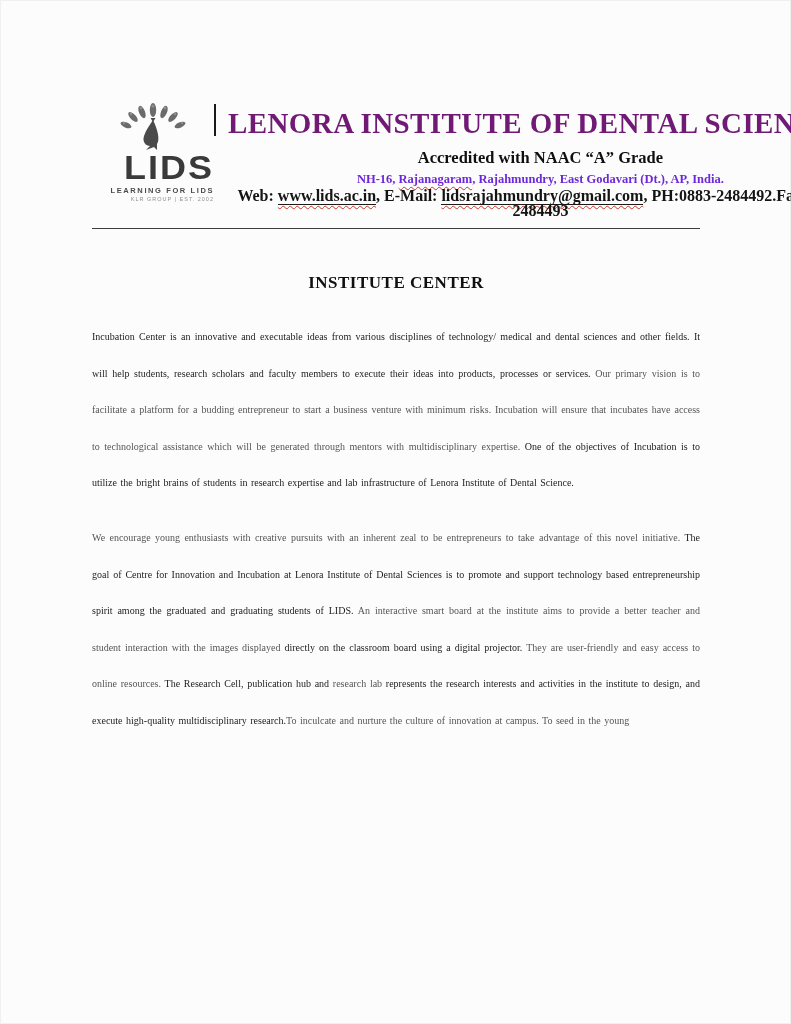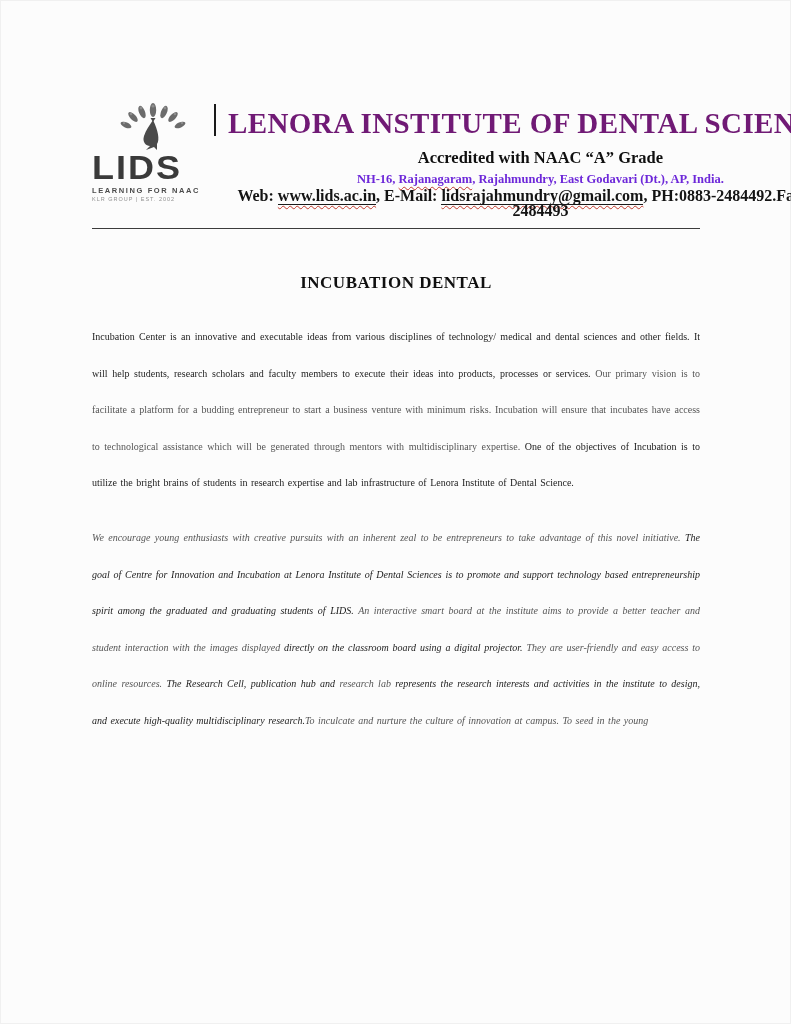--- a/index.html
+++ b/index.html
@@ -10,21 +10,21 @@
     background:#fcfcfc;
     font-family:"Liberation Serif", serif;
     color:#1f1f1f;
     overflow:hidden;
     box-shadow:inset 0 0 0 1px #f0f0f0;
   }
   .content{position:absolute;left:92px;top:0;width:608px;}
 
   
   .header{display:flex;margin-top:100px;align-items:flex-start;}
-  .logo-block{width:122px;flex:0 0 122px;text-align:left;position:relative;}
+  .logo-block{width:122px;flex:0 0 122px;text-align:right;position:relative;}
   .peacock{display:block;margin:0 auto;}
   .lids-word{
     font-family:"Liberation Sans", sans-serif;
     font-weight:bold;font-size:36px;line-height:32px;
     letter-spacing:2px;color:#3a3a3a;transform:scaleY(.92);
   }
   .logo-tagline{
     font-family:"Liberation Sans", sans-serif;
     font-size:7.5px;font-weight:bold;letter-spacing:1.6px;color:#4a4a4a;margin-top:2px;
   }
@@ -67,21 +67,21 @@
 
   
   .doc-title{
     text-align:center;font-size:17px;font-weight:bold;color:#101010;
     letter-spacing:.5px;margin:44px 0 0 0;
   }
   .para{
     font-size:10px;line-height:36.6px;text-align:justify;
     margin:26px 0 0 0;word-spacing:1px;
   }
-  .para + .para{margin-top:18px;font-style:italic;}
+  .para + .para{margin-top:18px;}
   .run-black{color:#1c1c1c;}
   .run-gray{color:#555555;}
 </style>
 </head>
 <body>
 
 <div class="page">
   <div class="content">
 
     <div class="header">
@@ -102,34 +102,34 @@
               <circle cx="49" cy="8" r="1.4"></circle>
             <circle cx="15" cy="14" r="1.3"></circle>
               <circle cx="59" cy="14" r="1.3"></circle>
             <circle cx="8" cy="23" r="1.2"></circle>
               <circle cx="66" cy="23" r="1.2"></circle>
           </g>
           <path d="M37 20 C33 26 30 30 28 36 C26 42 30 46 34 46 L30 50 L38 47 L41 50 L41 44 C44 40 42 30 37 20 Z" fill="#4a4a4a"></path>
           <path d="M37 22 l-2.5 -4 l5 0 z" fill="#4a4a4a"></path>
         </svg>
         <div class="lids-word">LIDS</div>
-        <div class="logo-tagline">LEARNING FOR NAAC</div>
+        <div class="logo-tagline">LEARNING FOR LIDS</div>
         <div class="logo-subtagline">KLR GROUP | EST. 2002</div>
       </div>
 
       <div class="header-text">
         <span class="header-divider"></span>
         <h1 class="institute-name">LENORA INSTITUTE OF DENTAL SCIENCES</h1>
         <div class="accreditation">Accredited with NAAC “A” Grade</div>
         <div class="address"><span>NH-16, </span><span class="misspell">Rajanagaram</span><span>, Rajahmundry, East Godavari (Dt.), AP, India.</span></div>
         <div class="contact"><span>Web: </span><span class="doc-link">www.lids.ac.in</span><span>, E-Mail: </span><span class="doc-link">lidsrajahmundry@gmail.com</span><span>, PH:0883-2484492.Fax: 0883 2484493</span></div>
       </div>
     </div>
 
     <hr class="header-rule">
 
-    <h2 class="doc-title">INCUBATION DENTAL</h2>
+    <h2 class="doc-title">INSTITUTE CENTER</h2>
 
     <p class="para"><span class="run-black">Incubation Center is an innovative and executable ideas from various disciplines of technology/ medical and dental sciences and other fields. It will help students, research scholars and faculty members to execute their ideas into products, processes or services. </span><span class="run-gray">Our primary vision is to facilitate a platform for a budding entrepreneur to start a business venture with minimum risks. Incubation will ensure that incubates have access to technological assistance which will be generated through mentors with multidisciplinary expertise. </span><span class="run-black">One of the objectives of Incubation is to utilize the bright brains of students in research expertise and lab infrastructure of Lenora Institute of Dental Science.</span></p>
     <p class="para"><span class="run-gray">We encourage young enthusiasts with creative pursuits with an inherent zeal to be entrepreneurs to take advantage of this novel initiative. </span><span class="run-black">The goal of Centre for Innovation and Incubation at Lenora Institute of Dental Sciences is to promote and support technology based entrepreneurship spirit among the graduated and graduating students of LIDS. </span><span class="run-gray">An interactive smart board at the institute aims to provide a better teacher and student interaction with the images displayed </span><span class="run-black">directly on the classroom board using a digital projector. </span><span class="run-gray">They are user-friendly and easy access to online resources. </span><span class="run-black">The Research Cell, publication hub and </span><span class="run-gray">research lab </span><span class="run-black">represents the research interests and activities in the institute to design, and execute high-quality multidisciplinary research.</span><span class="run-gray">To inculcate and nurture the culture of innovation at campus. To seed in the young</span></p>
 
   </div>
 </div>
 
 </body></html>

